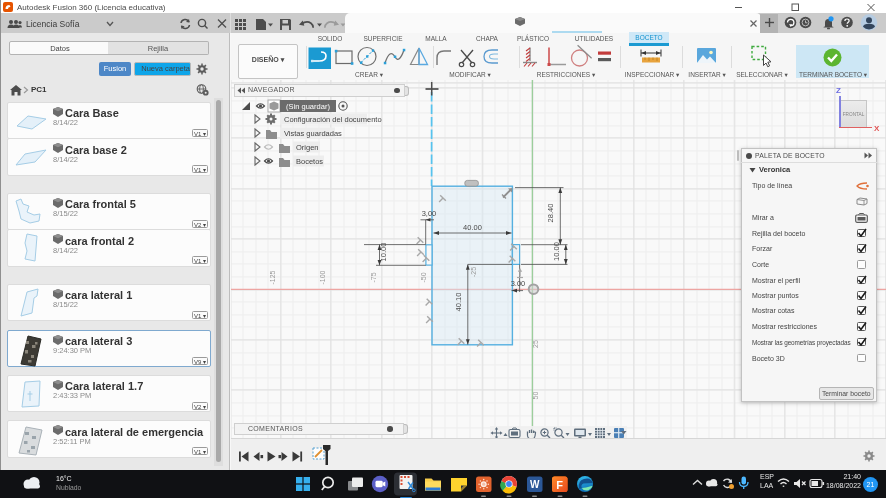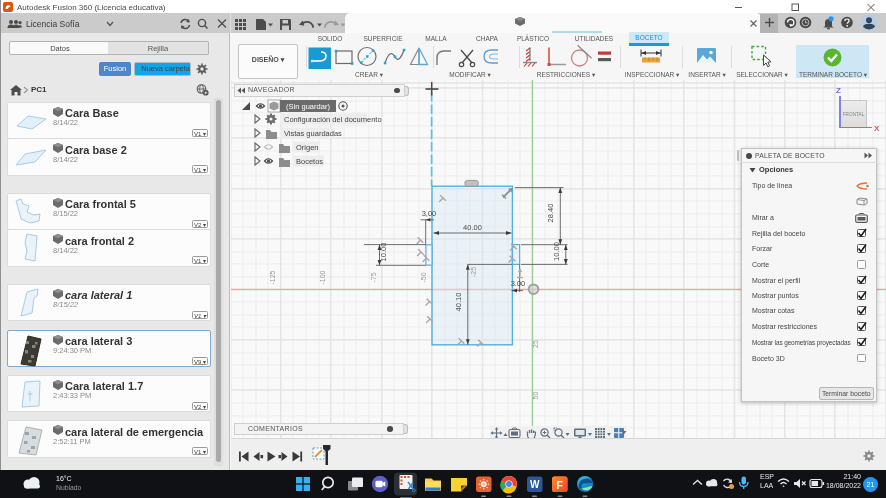--- a/index.html
+++ b/index.html
@@ -199,21 +199,21 @@
       <path d="M14 3 L24 5 L22 30 L12 28 L14 20 L12 12 Z" fill="#eaf3fa" stroke="#a5cde6" stroke-width="1"></path>
     </svg>
  <svg class="cube" width="10" height="10" viewBox="0 0 10 10">
       <path d="M5 0 L10 2 L10 7 L5 10 L0 7 L0 2 Z" fill="#6b6b6b"></path>
       <path d="M5 0 L10 2 L5 4.2 L0 2 Z" fill="#8d8d8d"></path>
     </svg>
  <div class="ttl">cara frontal 2</div>
     <div class="dt">8/14/22</div>
     <div class="ver">V1 ▾</div>
 </div>
-<div class="card" style="top:283.5px;font-style:italic;">
+<div class="card" style="top:283.5px;">
  <svg class="th" width="36" height="35" viewBox="0 0 36 35">
       <path d="M8 30 L14 6 L25 3 L24 10 L21 12 L19 27 Z" fill="#eaf3fa" stroke="#a5cde6" stroke-width="1"></path>
     </svg>
  <svg class="cube" width="10" height="10" viewBox="0 0 10 10">
       <path d="M5 0 L10 2 L10 7 L5 10 L0 7 L0 2 Z" fill="#6b6b6b"></path>
       <path d="M5 0 L10 2 L5 4.2 L0 2 Z" fill="#8d8d8d"></path>
     </svg>
  <div class="ttl">cara lateral 1</div>
     <div class="dt">8/15/22</div>
     <div class="ver">V1 ▾</div>
@@ -667,21 +667,21 @@
 <div class="abs" style="left:741px;top:148px;width:136px;height:15px;border-bottom:1px solid #ddd;"></div>
 <div class="abs" style="left:745.5px;top:152.5px;width:6px;height:6px;background:#4a4a4a;border-radius:50%;"></div>
 <div class="abs" style="left:755px;top:151.5px;font-size:6.8px;color:#4a4a4a;letter-spacing:0.2px;">PALETA DE BOCETO</div>
 <svg class="abs" style="left:864px;top:152px;" width="9" height="7">
     <path d="M0.5 0.5 L4 3.5 L0.5 6.5 Z" fill="#555"></path>
     <path d="M4.5 0.5 L8 3.5 L4.5 6.5 Z" fill="#555"></path>
   </svg>
 <svg class="abs" style="left:749px;top:167px;" width="7" height="6">
     <path d="M0.5 1 L6.5 1 L3.5 5.5 Z" fill="#444"></path>
   </svg>
-<div class="abs" style="left:759px;top:164.5px;font-size:7.5px;font-weight:bold;color:#333;">Opciones</div>
+<div class="abs" style="left:759px;top:164.5px;font-size:7.5px;font-weight:bold;color:#333;">Veronica</div>
 <style>
 .prow { position:absolute; left:752px; font-size:7px; color:#444; white-space:nowrap; }
 .pchk { position:absolute; left:857px; width:8.5px; height:8.5px; border:1.2px solid #5a5a5a; border-radius:1.5px; background:#fdfdfd; }
 .pchk.off { border-color:#9a9a9a; }
 </style>
 <div class="prow" style="top:182px;">Tipo de línea</div>
 <svg class="abs" style="left:855px;top:181px;" width="14" height="10" viewBox="0 0 14 10">
  <path d="M12 2 Q5 2 2 5 Q5 8 12 8" fill="none" stroke="#e0703a" stroke-width="1.3"></path>
  <circle cx="12.5" cy="5" r="1.3" fill="#e0703a"></circle>
 </svg>

